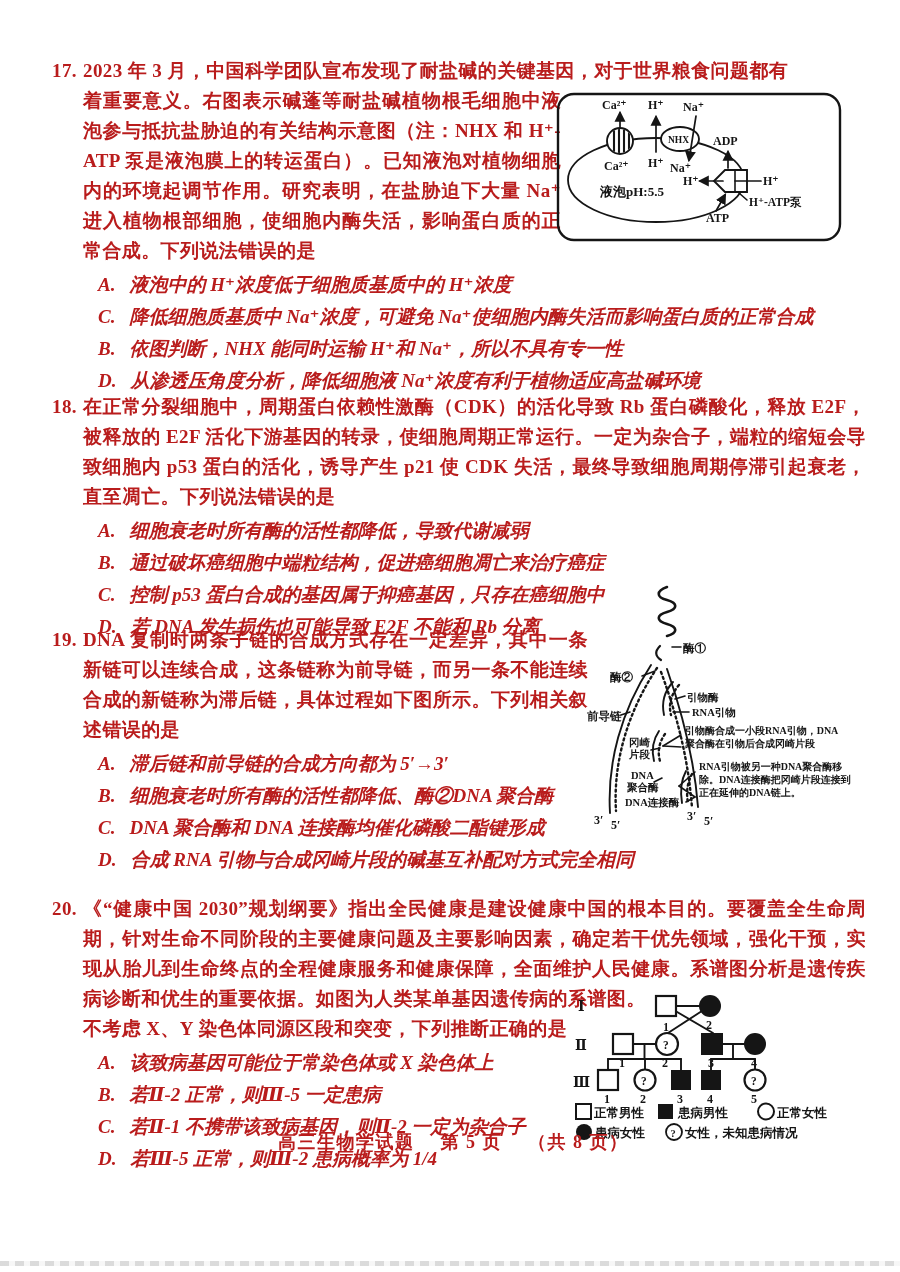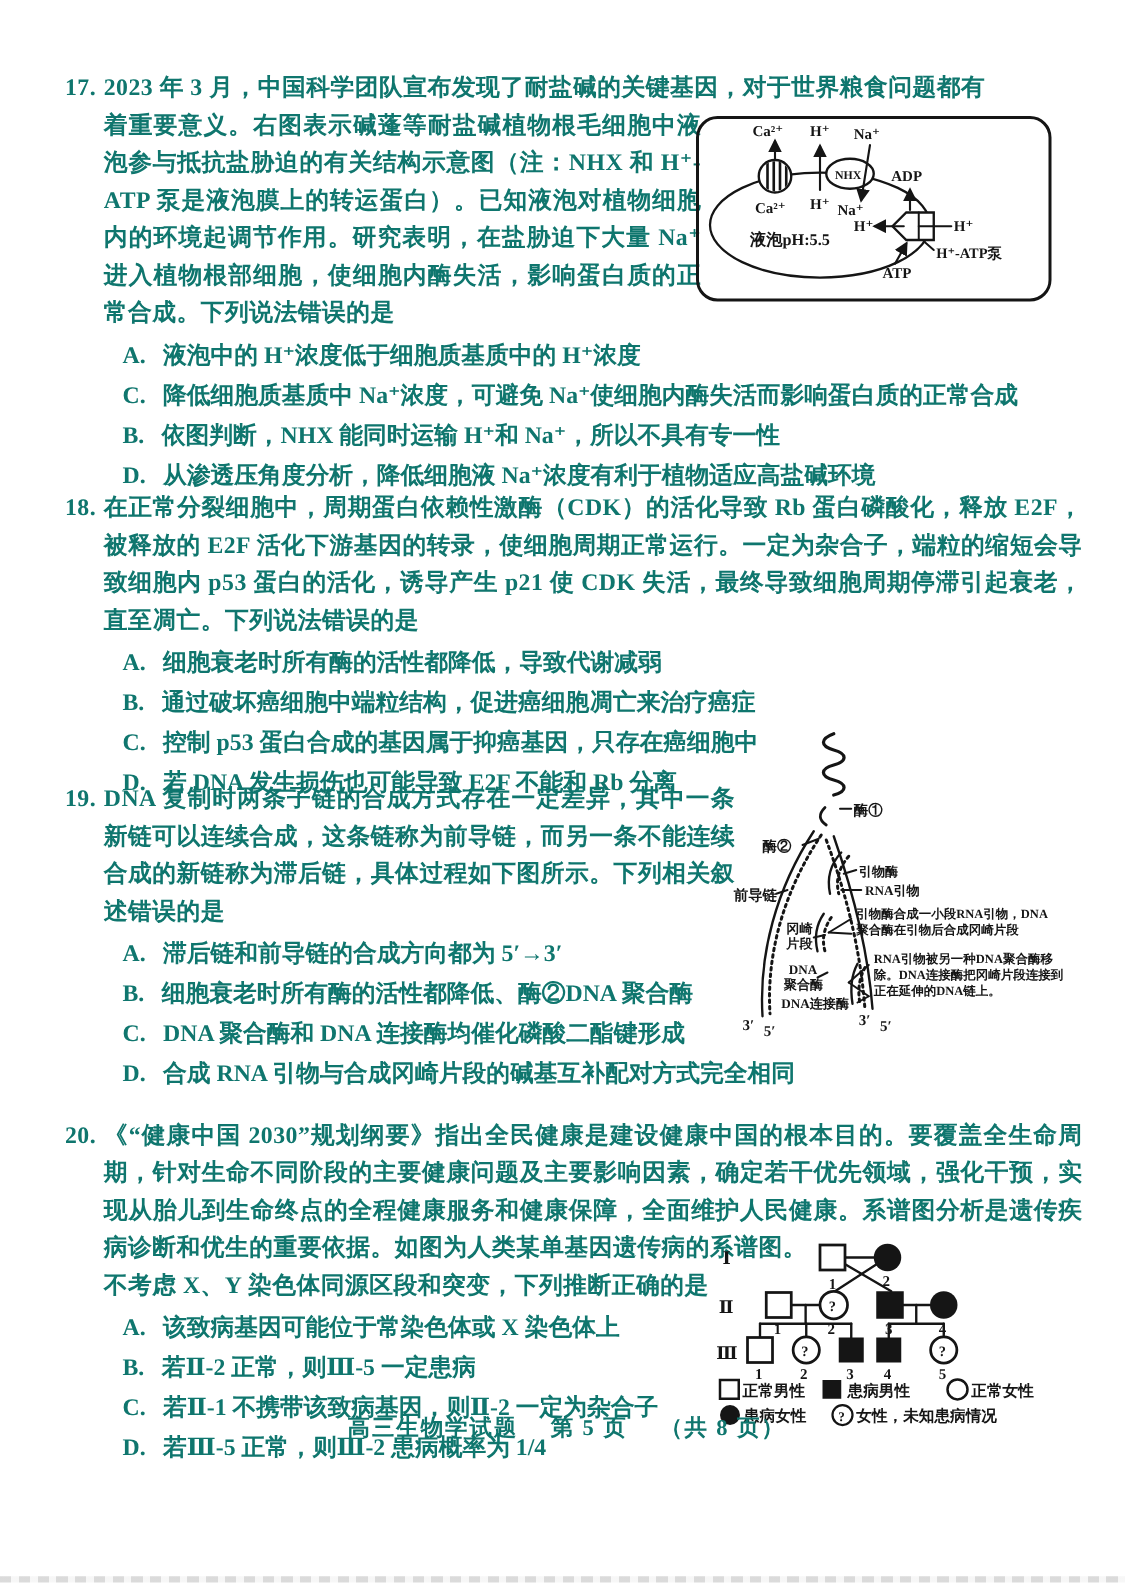--- a/index.html
+++ b/index.html
@@ -1,26 +1,26 @@
 <!DOCTYPE html>
 <html><head>
 <meta charset="utf-8">
 <title>Scanned Exam Page</title>
 <style>
   html,body{margin:0;padding:0;background:#e9e9e9;}
   .page{position:relative;width:900px;height:1272px;background:#ffffff;margin:0 auto;
-        font-family:"Liberation Serif","DejaVu Serif",serif;color:#0f766e;font-weight:700;overflow:hidden;}
+        font-family:"Liberation Serif","DejaVu Serif",serif;color:#b91c1c;font-weight:700;overflow:hidden;}
   .question{position:absolute;left:52px;right:34px;}
   .stem{position:relative;padding-left:31px;font-size:19px;line-height:30px;letter-spacing:.4px;text-align:justify;}
   .qnum{position:absolute;left:0;top:0;}
   .narrow-rest{width:478px;text-align:justify;}
   .w505{width:505px;}
   .w488{width:488px;}
   .opts{margin-top:3px;font-size:19px;line-height:32px;}
-  .opt{padding-left:46px;}
+  .opt{padding-left:46px;font-style:italic;}
   .letter{margin-right:14px;}
   .diag{position:absolute;}
   .diag text{font-family:"Liberation Serif","DejaVu Serif",serif;font-weight:700;fill:#151515;}
   .diag line,.diag path,.diag rect,.diag ellipse,.diag circle{stroke-linecap:round;}
   .footer{position:absolute;top:1130px;left:278px;font-size:18px;letter-spacing:1.5px;display:flex;gap:26px;}
   .scanbar{position:absolute;left:0;right:0;top:1261px;height:5px;opacity:.55;
            background:repeating-linear-gradient(90deg,#bdbdbd 0 9px,#f0f0f0 9px 15px);}
 </style>
 </head>
 <body>

